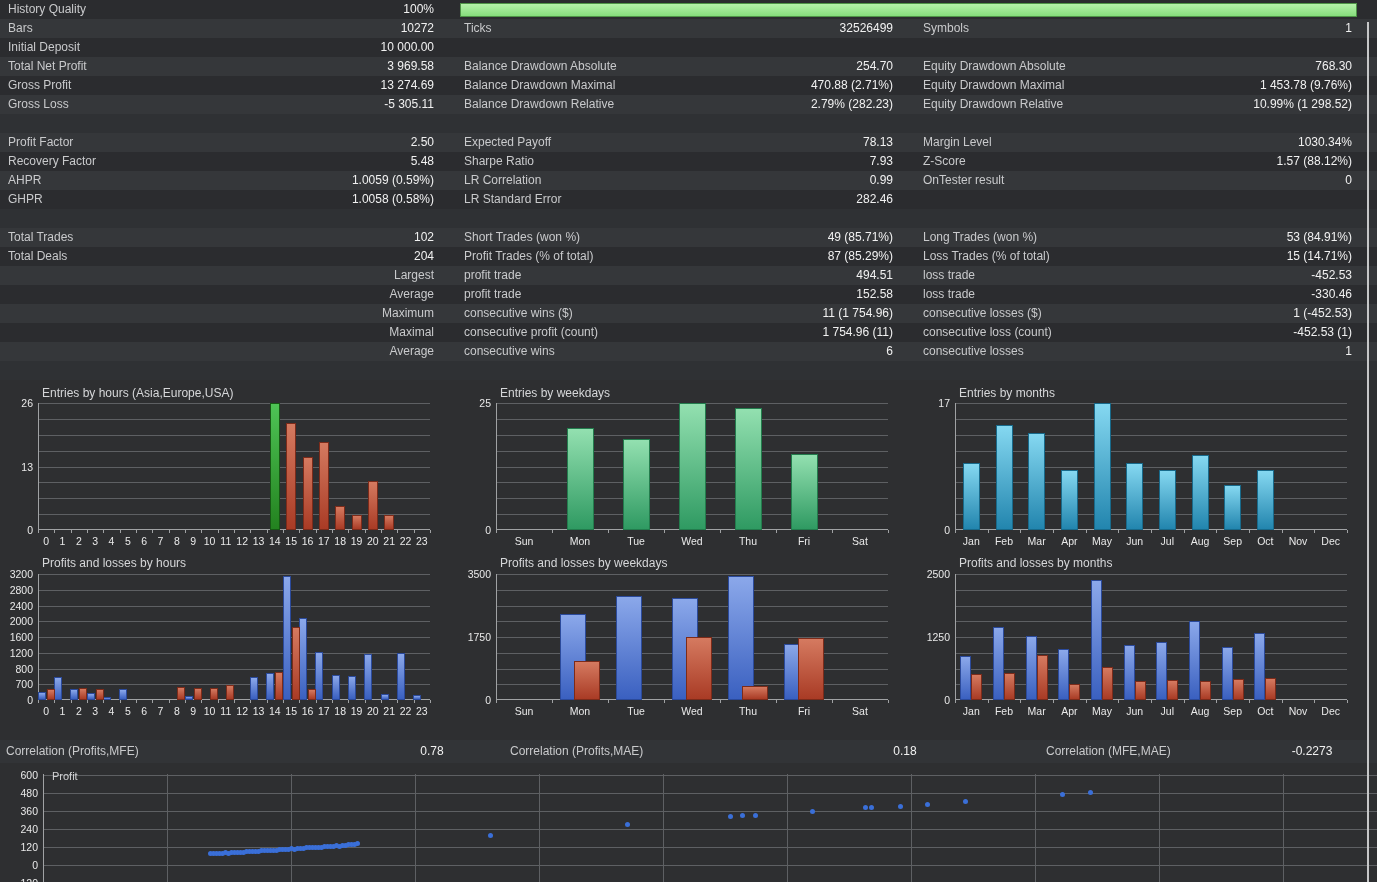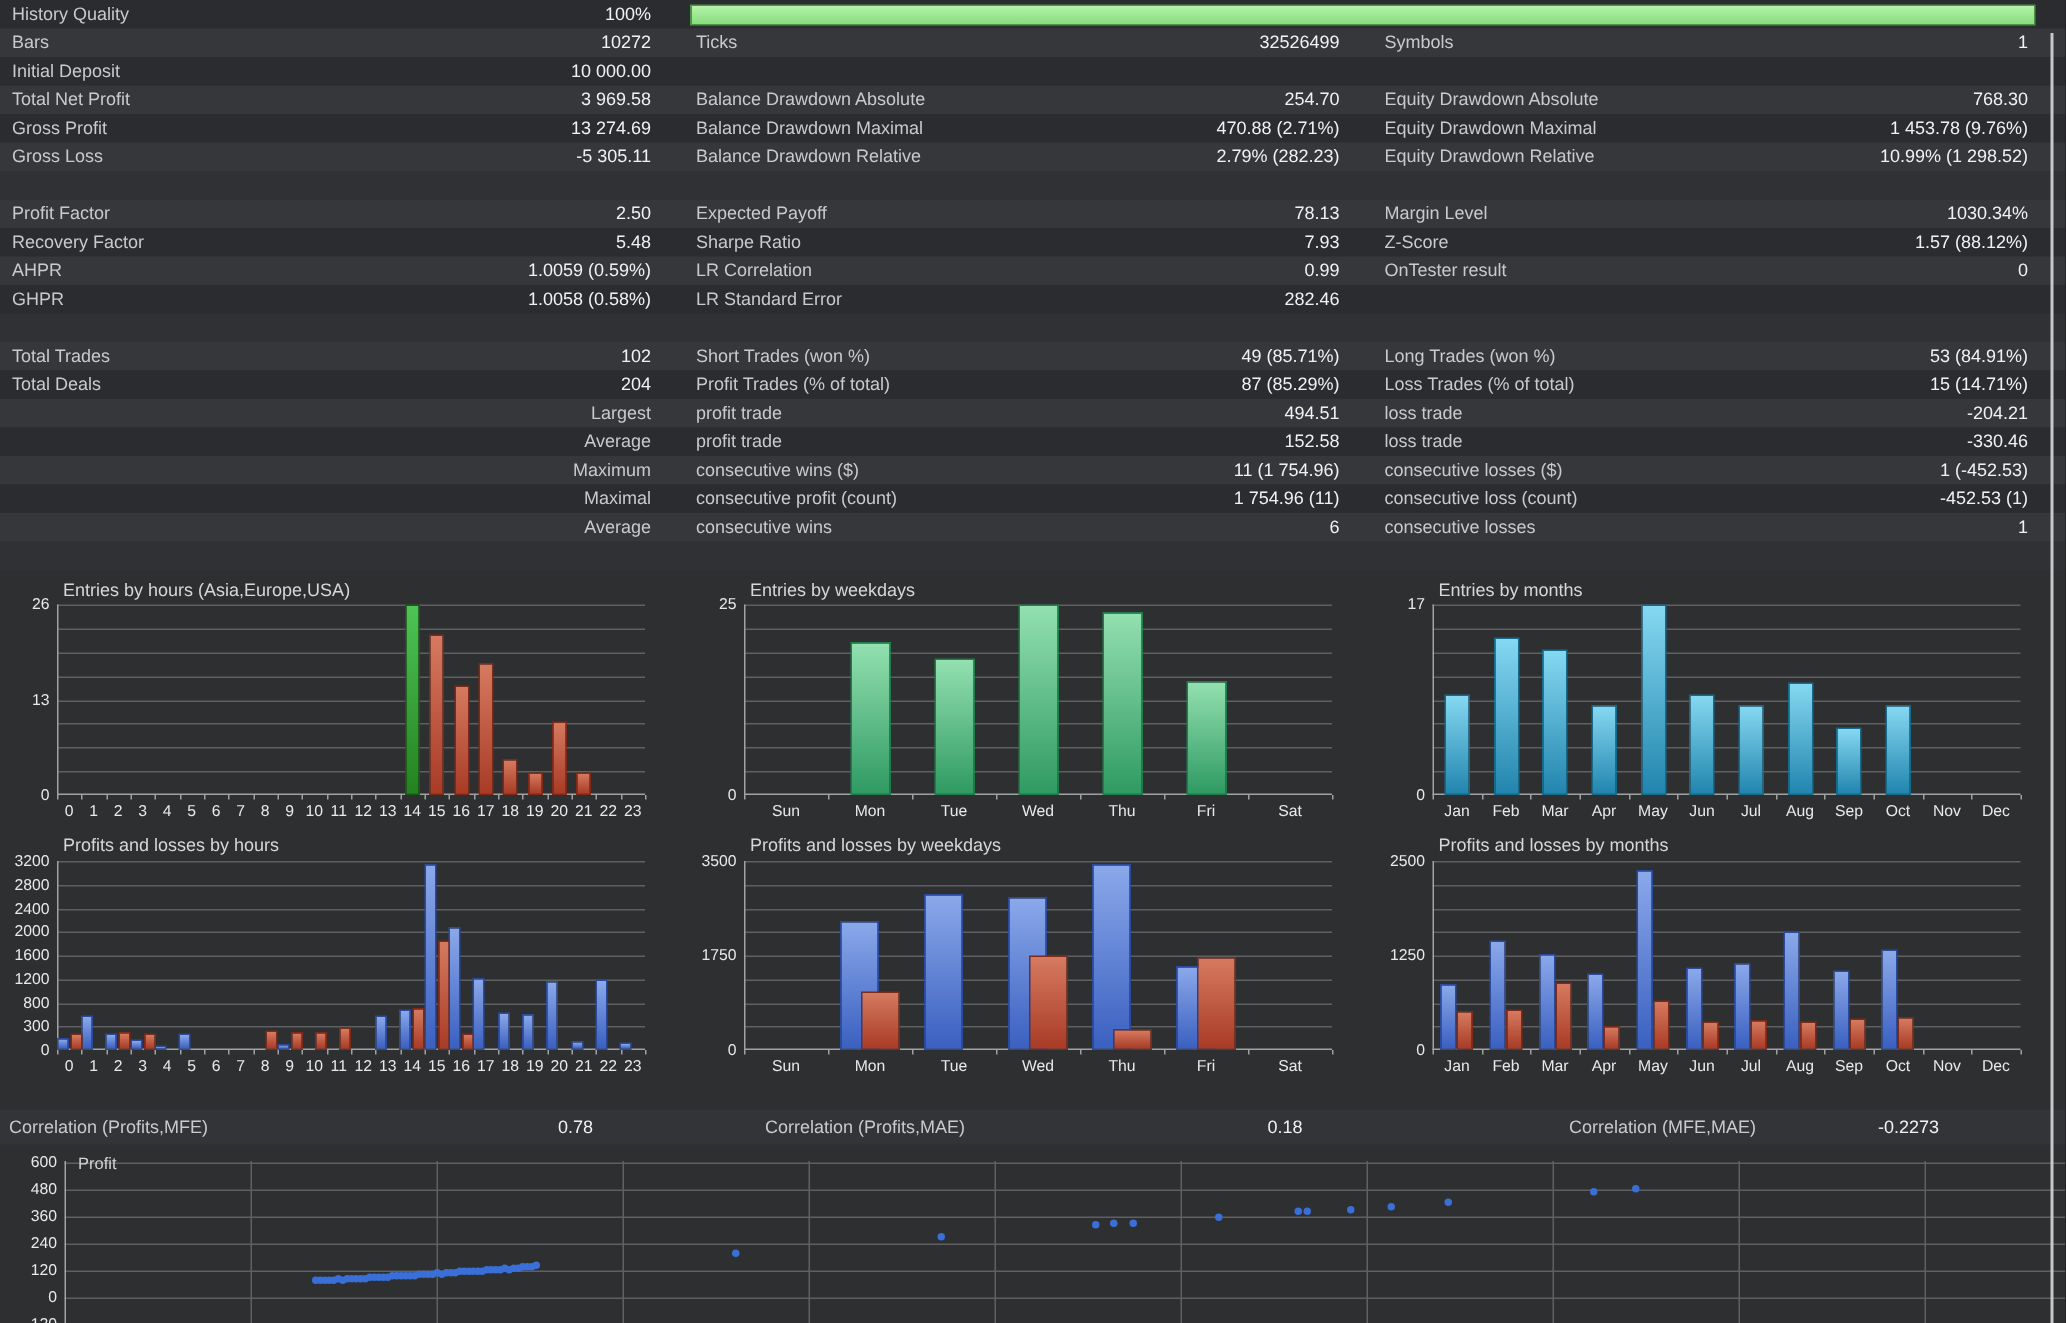--- a/index.html
+++ b/index.html
@@ -30,21 +30,21 @@
   .vline{position:absolute;top:0;width:1px;background:#5e6063;}
   .axis-y{position:absolute;left:0;top:0;width:1px;height:100%;background:#a0a2a4;}
   .axis-x{position:absolute;left:0;bottom:0;width:100%;height:1px;background:#a0a2a4;}
   .ytick{position:absolute;text-align:right;font-size:10.5px;color:#e9e9e9;height:12px;line-height:12px;}
   .xtick{position:absolute;text-align:center;font-size:10.5px;color:#e9e9e9;height:12px;line-height:12px;}
   .tickmark{position:absolute;width:1px;height:3px;background:#a0a2a4;}
   .bar{position:absolute;border:1px solid;}
   
   #corr{position:absolute;left:0;top:740px;width:1377px;height:23px;background:#323437;font-size:12px;line-height:23px;}
   .corr-lab{position:absolute;color:#c9cacc;white-space:nowrap;}
-  .corr-val{position:absolute;color:#f1f1f1;text-align:left;}
+  .corr-val{position:absolute;color:#f1f1f1;text-align:center;}
   
   #scatter{position:absolute;left:0;top:765px;width:1377px;height:117px;overflow:hidden;}
   .dot{position:absolute;width:5px;height:5px;border-radius:50%;}
   #profit-legend{position:absolute;font-size:11px;color:#d2d3d5;}
   
   #vscroll{position:absolute;left:1367px;top:22px;width:2px;height:860px;background:#c6c7c8;}
 </style>
 </head>
 <body>
 
@@ -224,21 +224,21 @@
         <div class="cell c0">
           <div class="lab"></div>
           <div class="val muted">Largest</div>
         </div>
         <div class="cell c1">
           <div class="lab">profit trade</div>
           <div class="val">494.51</div>
         </div>
         <div class="cell c2">
           <div class="lab">loss trade</div>
-          <div class="val">-204.21</div>
+          <div class="val">-452.53</div>
         </div>
       </div>
       <div class="row d">
         <div class="cell c0">
           <div class="lab"></div>
           <div class="val muted">Average</div>
         </div>
         <div class="cell c1">
           <div class="lab">profit trade</div>
           <div class="val">152.58</div>
@@ -494,21 +494,21 @@
           <div class="bar" style="left: 58px; bottom: 0px; width: 8px; height: 11px; background: linear-gradient(rgb(213, 122, 96), rgb(169, 59, 37)); border-color: rgb(124, 43, 26); z-index: 2;"></div>
           <div class="bar" style="left: 139px; bottom: 0px; width: 8px; height: 13px; background: linear-gradient(rgb(213, 122, 96), rgb(169, 59, 37)); border-color: rgb(124, 43, 26); z-index: 2;"></div>
           <div class="bar" style="left: 156px; bottom: 0px; width: 8px; height: 12px; background: linear-gradient(rgb(213, 122, 96), rgb(169, 59, 37)); border-color: rgb(124, 43, 26); z-index: 2;"></div>
           <div class="bar" style="left: 172px; bottom: 0px; width: 8px; height: 12px; background: linear-gradient(rgb(213, 122, 96), rgb(169, 59, 37)); border-color: rgb(124, 43, 26); z-index: 2;"></div>
           <div class="bar" style="left: 188px; bottom: 0px; width: 8px; height: 15px; background: linear-gradient(rgb(213, 122, 96), rgb(169, 59, 37)); border-color: rgb(124, 43, 26); z-index: 2;"></div>
           <div class="bar" style="left: 237px; bottom: 0px; width: 8px; height: 28px; background: linear-gradient(rgb(213, 122, 96), rgb(169, 59, 37)); border-color: rgb(124, 43, 26); z-index: 2;"></div>
           <div class="bar" style="left: 254px; bottom: 0px; width: 8px; height: 73px; background: linear-gradient(rgb(213, 122, 96), rgb(169, 59, 37)); border-color: rgb(124, 43, 26); z-index: 2;"></div>
           <div class="bar" style="left: 270px; bottom: 0px; width: 8px; height: 11px; background: linear-gradient(rgb(213, 122, 96), rgb(169, 59, 37)); border-color: rgb(124, 43, 26); z-index: 2;"></div>
         </div>
         <div class="ytick" style="left: 0px; width: 31px; top: 139px;">0</div>
-        <div class="ytick" style="left: 0px; width: 31px; top: 123.25px;">300</div>
+        <div class="ytick" style="left: 0px; width: 31px; top: 123.25px;">700</div>
         <div class="ytick" style="left: 0px; width: 31px; top: 107.5px;">800</div>
         <div class="ytick" style="left: 0px; width: 31px; top: 91.75px;">1200</div>
         <div class="ytick" style="left: 0px; width: 31px; top: 76px;">1600</div>
         <div class="ytick" style="left: 0px; width: 31px; top: 60.25px;">2000</div>
         <div class="ytick" style="left: 0px; width: 31px; top: 44.5px;">2400</div>
         <div class="ytick" style="left: 0px; width: 31px; top: 28.75px;">2800</div>
         <div class="ytick" style="left: 0px; width: 31px; top: 13px;">3200</div>
         <div class="tickmark" style="left: 36px; top: 145px;"></div>
         <div class="tickmark" style="left: 52.3333px; top: 145px;"></div>
         <div class="tickmark" style="left: 68.6667px; top: 145px;"></div>

